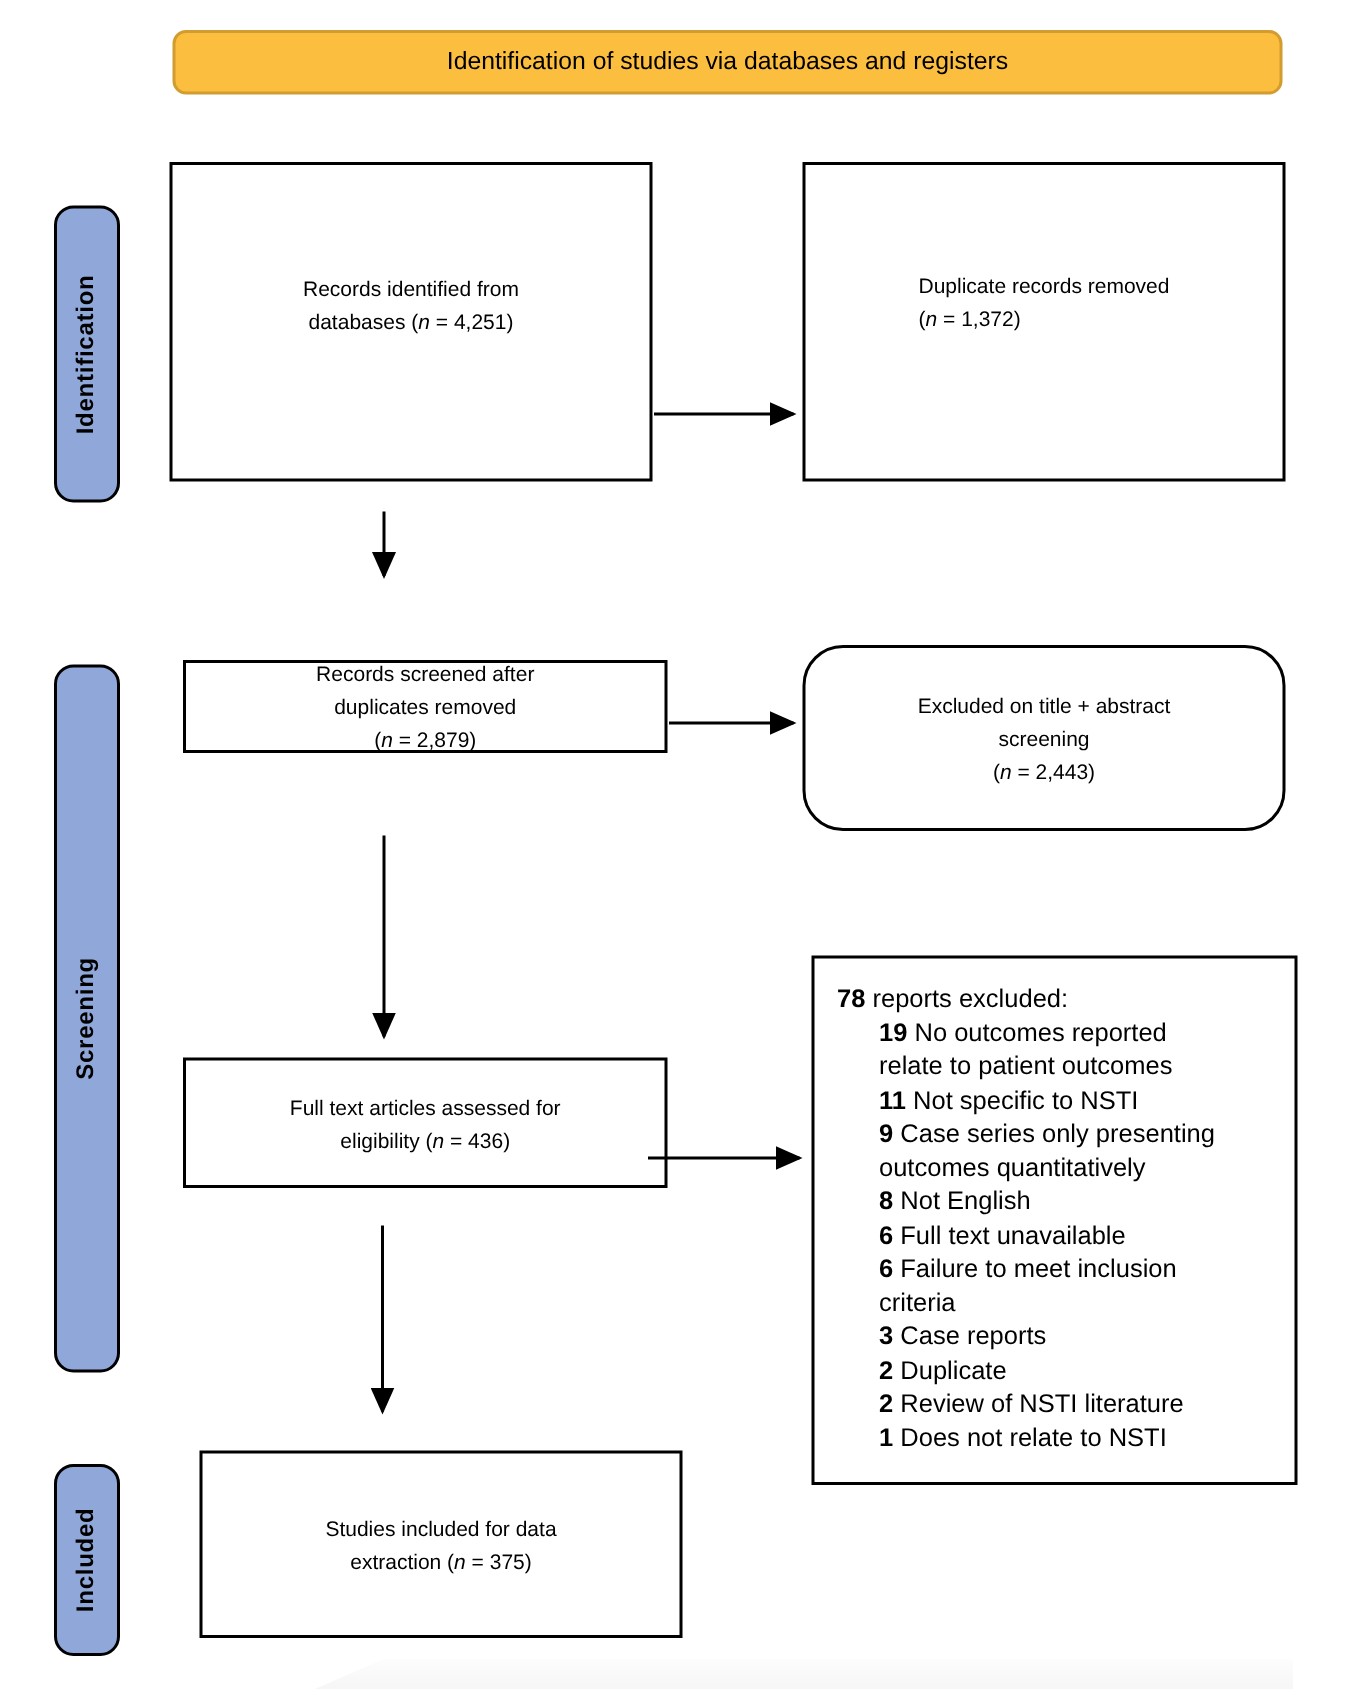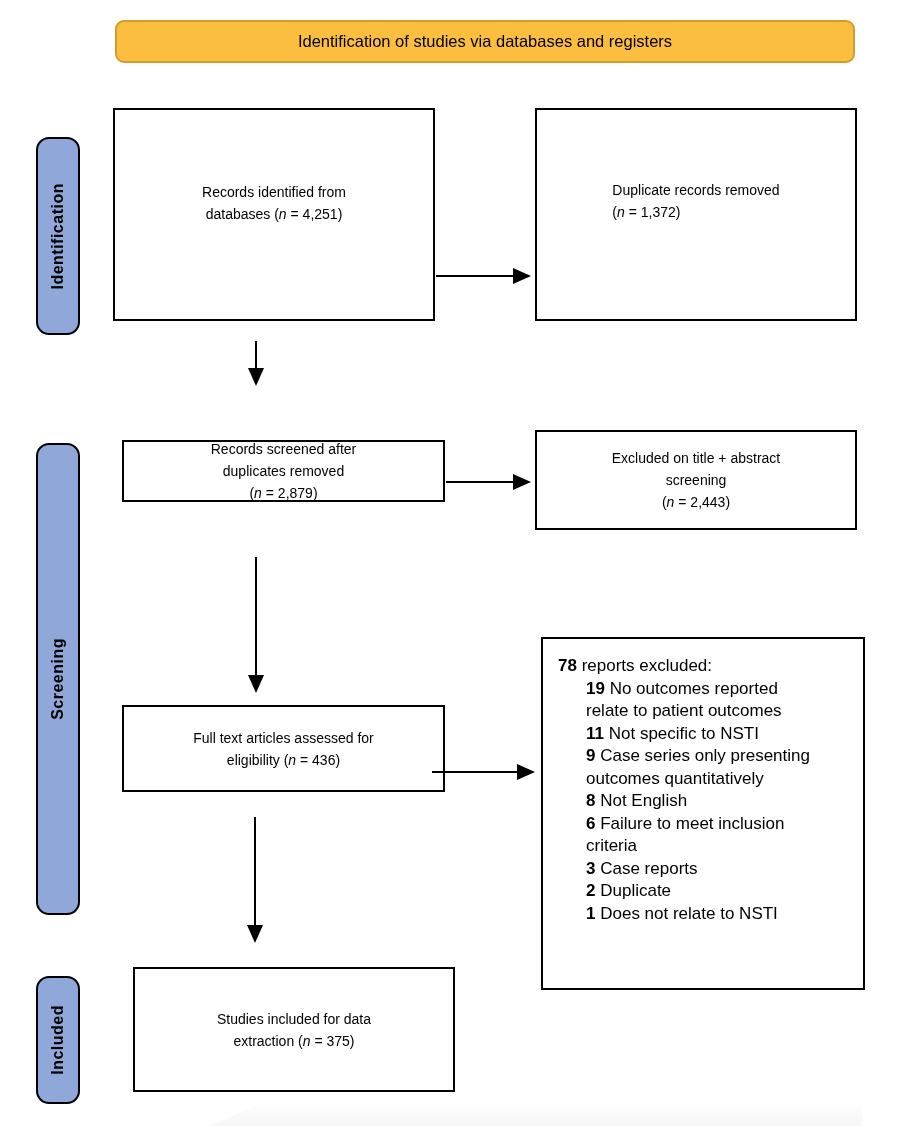--- a/index.html
+++ b/index.html
@@ -35,21 +35,21 @@
   .flowbox{
     position:absolute;background:#fff;border:2px solid var(--box-border);
     box-sizing:border-box;display:flex;align-items:center;justify-content:center;
     font-size:14px;line-height:22px;text-align:center;
   }
   .flowbox .inner{max-width:100%;}
   .box-records-identified{left:113px;top:108px;width:322px;height:213px;padding-bottom:24px;}
   .box-duplicates-removed{left:535px;top:108px;width:322px;height:213px;padding-bottom:28px;}
   .box-duplicates-removed .inner{text-align:left;}
   .box-records-screened{left:122px;top:430px;width:323px;height:62px;margin-top:10px;}
-  .box-excluded-screening{left:535px;top:430px;width:322px;height:100px;}
+  .box-excluded-screening{left:535px;top:430px;width:322px;height:124px;border-radius:27px;}
   .box-full-text{left:122px;top:705px;width:323px;height:87px;}
   .box-studies-included{left:133px;top:967px;width:322px;height:125px;}
   .box-reports-excluded{
     position:absolute;left:541px;top:637px;width:324px;height:353px;
     background:#fff;border:2px solid var(--box-border);box-sizing:border-box;
     font-size:17px;line-height:22.5px;text-align:left;
     padding:16px 6px 10px 15px;
   }
   .box-reports-excluded .reasons{padding-left:28px;}
   .arrows{position:absolute;left:0;top:0;pointer-events:none;}
@@ -100,23 +100,25 @@
     <div class="inner">Full text articles assessed for<br>eligibility (<i>n</i> = 436)</div>
   </div>
 
   <div class="box-reports-excluded">
     <div><b>78</b><span> reports excluded:</span></div>
     <div class="reasons">
         <div><b>19</b> No outcomes reported<br>relate to patient outcomes</div>
         <div><b>11</b> Not specific to NSTI</div>
         <div><b>9</b> Case series only presenting<br>outcomes quantitatively</div>
         <div><b>8</b> Not English</div>
+        <div><b>6</b> Full text unavailable</div>
         <div><b>6</b> Failure to meet inclusion<br>criteria</div>
         <div><b>3</b> Case reports</div>
         <div><b>2</b> Duplicate</div>
+        <div><b>2</b> Review of NSTI literature</div>
         <div><b>1</b> Does not relate to NSTI</div>
       </div>
   </div>
 
   <div class="flowbox box-studies-included">
     <div class="inner">Studies included for data<br>extraction (<i>n</i> = 375)</div>
   </div>
 
   <svg class="arrows" width="912" height="1126" viewBox="0 0 912 1126">
     <defs>

